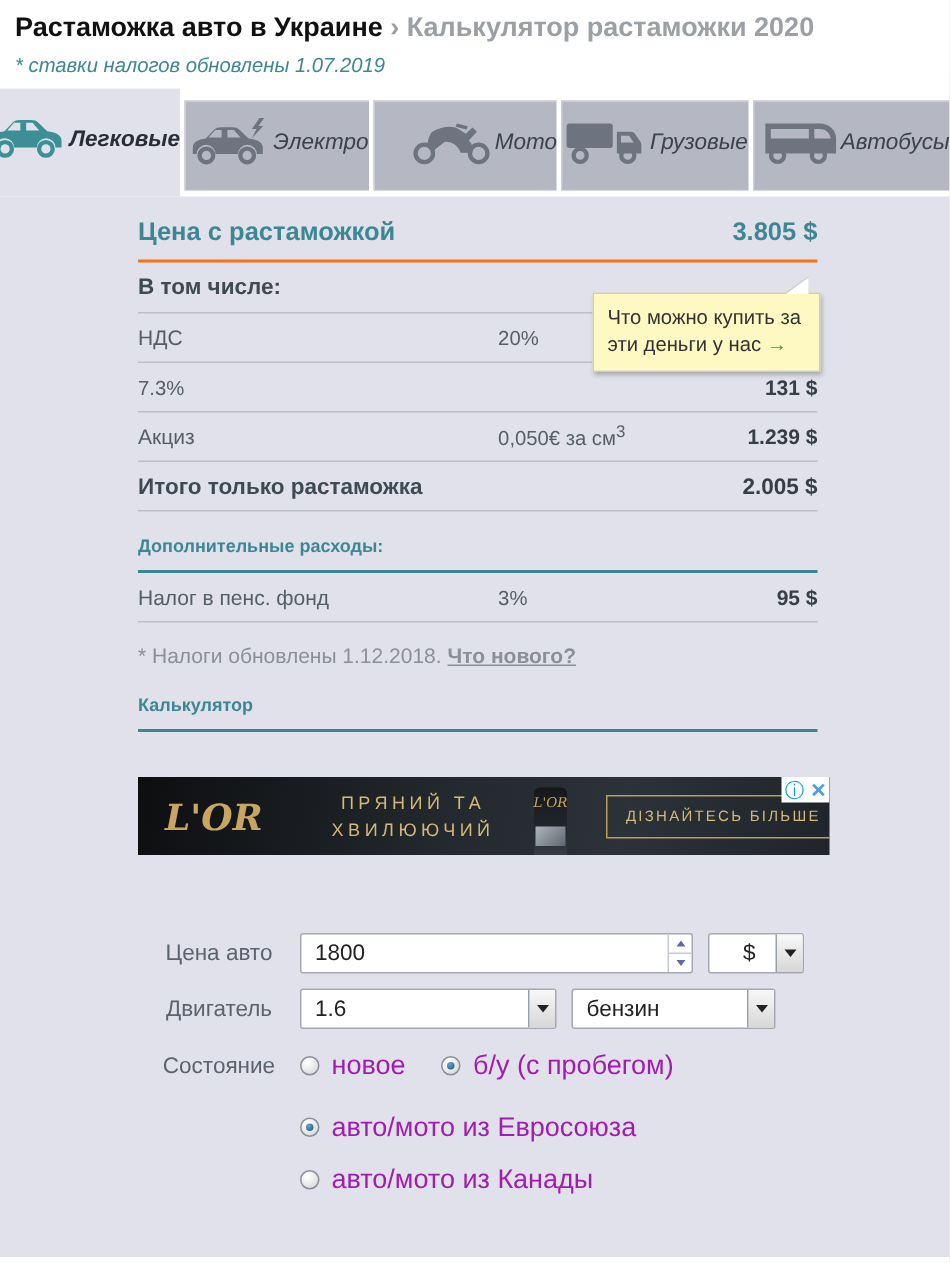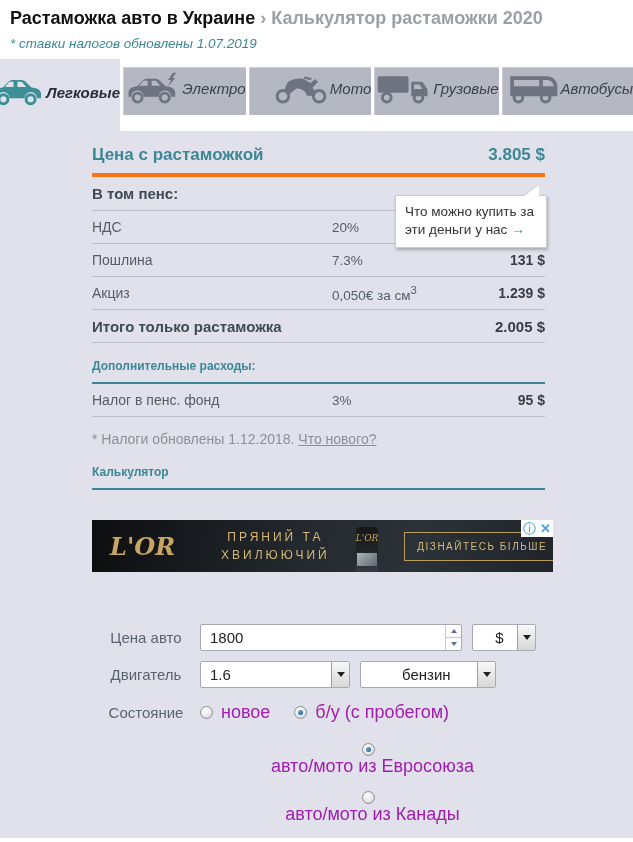--- a/index.html
+++ b/index.html
@@ -24,55 +24,55 @@
   }
   .tab .icon-wrap { height:42px; display:flex; align-items:center; }
   .tab-active {
     --tabbg:#e0e1ea;
     width:120px; background:#e0e1ea; height:72px;
   }
   .tab-active svg { color:#3d8f96; }
   .tab-active .label { font-weight:bold; color:#272e38; font-size:15px; }
   .tab-inactive {
     --tabbg:#b5b7c3;
-    flex:1; background:#b5b7c3; height:48px; margin-top:8px; margin-left:3px;
+    flex:1; background:#b5b7c3; height:60px; margin-top:8px; margin-left:3px;
     border-top:1px solid #cdced6; border-left:1px solid #cdced6;
   }
   .tab-inactive svg { color:#6e7380; }
   .tab-inactive .label { color:#3c414b; font-size:15px; }
   .tab svg { width:58px; height:34px; fill:currentColor; }
   .tab svg .ring { fill:none; stroke:currentColor; stroke-width:3.2; }
   .tab svg .hole { fill:var(--tabbg); }
 
   
   .content { background:#e0e1ea; height:707px; padding:14px 88px 0 92px; position:relative; }
 
   .sec-head { display:flex; justify-content:space-between; align-items:baseline;
-              border-bottom:4px solid #f97316; padding-bottom:8px; }
+              border-bottom:2px solid #f97316; padding-bottom:8px; }
   .sec-head .h { color:#3d8795; font-size:17px; font-weight:bold; }
   .sec-head .v { color:#3d8795; font-size:17px; font-weight:bold; }
 
   .row { display:flex; align-items:center; min-height:33px; border-bottom:1px solid #bcbec8; }
   .row .lab  { flex:0 0 53%; font-size:14px; color:#555e68; }
   .row .rate { flex:1; font-size:13.5px; color:#555e68; }
   .row .val  { margin-left:auto; font-size:14px; font-weight:bold; color:#363e48; }
   .row.strong .lab { font-weight:bold; font-size:15px; color:#3f4a54; }
   .row.strong .val { font-size:15px; }
   .row.head-row { min-height:34px; }
   .row.head-row .lab { font-weight:bold; font-size:15px; color:#3f4a54; flex:1; }
 
   .sec-title { color:#3d8795; font-size:12px; font-weight:bold;
                border-bottom:2px solid #3d8795; padding:16px 0 9px 0; }
 
   .tax-note { font-size:14px; color:#8b9097; padding:14px 0 2px 0; }
-  .tax-note a { color:#8b9097; text-decoration:underline; cursor:pointer; }
+  .tax-note a { color:#8b9097; text-decoration:underline; cursor:pointer;font-weight:bold; }
 
   
   .tooltip {
-    position:absolute; top:64px; right:86px; width:152px; background:#ffffff;
+    position:absolute; top:64px; right:86px; width:152px; background:#fef9c3;
     border:1px solid #cccccc; box-shadow:1px 2px 3px rgba(0,0,0,.25);
     padding:7px 9px 8px 9px; font-size:13.5px; color:#333; line-height:1.35; z-index:5;
   }
   .tooltip:before {
     content:""; position:absolute; top:-11px; right:7px;
     border-left:15px solid transparent; border-bottom:11px solid #fff;
     filter:drop-shadow(0 -1px 0 #cccccc);
   }
   .tooltip .arr { color:#2e9e3a; }
 
@@ -118,26 +118,26 @@
   .spinner div { flex:1; display:flex; align-items:center; justify-content:center; cursor:pointer; }
   .spinner .up { border-bottom:1px solid #c6c9cf; }
   .spinner .up i { border-left:3.5px solid transparent; border-right:3.5px solid transparent;
                    border-bottom:4px solid #5b6c9e; }
   .spinner .down i { border-left:3.5px solid transparent; border-right:3.5px solid transparent;
                      border-top:4px solid #5b6c9e; }
   .spinner i { display:block; width:0; height:0; }
 
   .price-input { width:262px;gap:40px; }
   .currency-sel { width:64px; margin-left:10px; }
-  .engine-sel { width:150px; }
-  .fuel-sel { width:136px; margin-left:10px;padding-left:32px; }
+  .engine-sel { width:171px; }
+  .fuel-sel { width:136px; margin-left:10px; }
   .year-sel { width:336px; }
 
   
-  .radio-row { display:flex; align-items:center; margin-bottom:9px;flex-direction:column; }
+  .radio-row { display:flex; align-items:center; margin-bottom:9px; }
   .radio-item { display:flex; align-items:center; margin-right:24px; cursor:pointer; }
   .radio {
     width:13px; height:13px; border-radius:50%;
     background:radial-gradient(circle at 35% 30%, #ffffff 0%, #e8e8e8 55%, #c9c9c9 100%);
     border:1px solid #8a8f96; margin-right:8px; position:relative; flex:0 0 13px;
   }
   .radio.checked:after {
     content:""; position:absolute; left:3px; top:3px; width:5px; height:5px;
     border-radius:50%; background:radial-gradient(circle at 35% 30%, #6aa6c8, #14537e);
   }
@@ -218,30 +218,29 @@
     <span class="h">Цена с растаможкой</span>
     <span class="v">3.805 $</span>
   </div>
 
   <div class="tooltip">
     <span>Что можно купить за</span><br>
     <span>эти деньги у нас </span><span class="arr">→</span>
   </div>
 
   <div class="row head-row">
-    <span class="lab">В том пенс:</span>
+    <span class="lab">В том числе:</span>
   </div>
 
   <div class="row">
     <span class="lab">НДС</span>
     <span class="rate">20%</span>
     <span class="val">634 $</span>
   </div>
   <div class="row">
-    <span class="lab">Пошлина</span>
     <span class="rate">7.3%</span>
     <span class="val">131 $</span>
   </div>
   <div class="row">
     <span class="lab">Акциз</span>
     <span class="rate"><span>0,050€ за см</span><sup>3</sup></span>
     <span class="val">1.239 $</span>
   </div>
   <div class="row strong">
     <span class="lab">Итого только растаможка</span>

